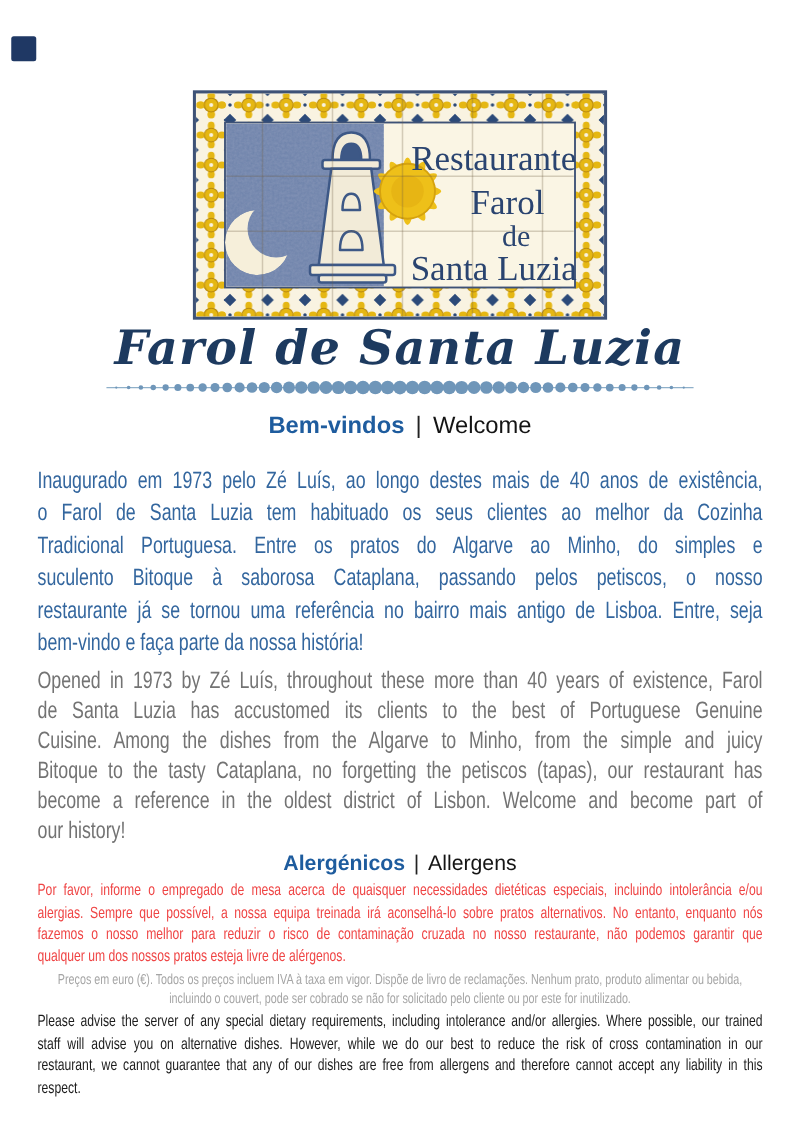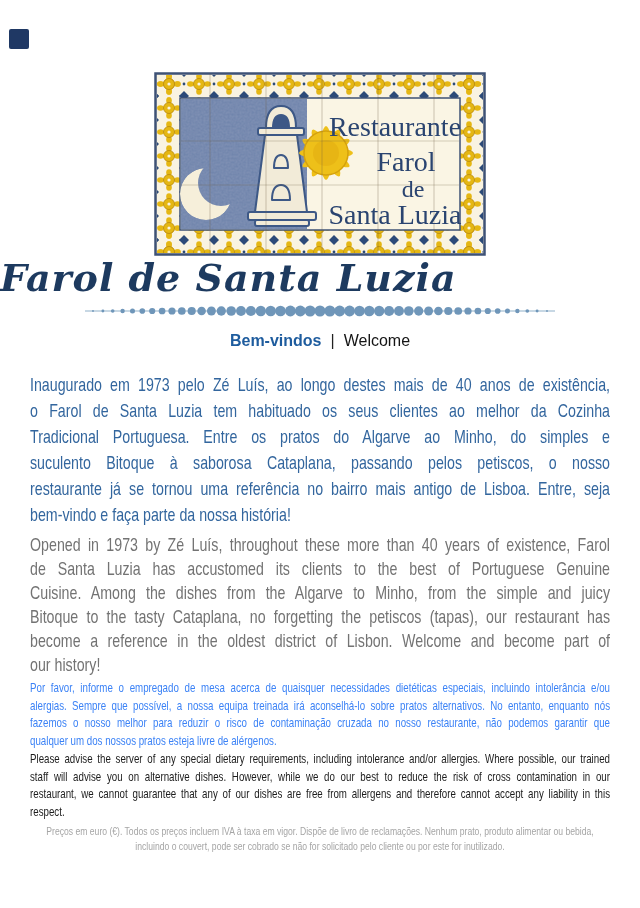--- a/index.html
+++ b/index.html
@@ -10,31 +10,31 @@
   }
   .page{position:relative;width:640px;height:908px;background:#fff;}
 
   .corner-square{position:absolute;left:9px;top:29px;width:20px;height:20px;
     background:#1f3864;border-radius:2px;}
 
   .tile-wrap{padding-top:72px;text-align:center;}
   .tile-wrap svg{display:block;margin:0 auto;}
 
   .script-title{
-    margin-top:2px;
+    margin-top:2px;text-align:center;
     font-family:"DejaVu Serif",serif;font-style:italic;font-weight:700;
     font-size:38px;line-height:40px;color:#1d3a5f;letter-spacing:1px;
   }
   .script-est{
     text-align:center;font-family:"DejaVu Serif",serif;font-style:italic;font-weight:700;
     font-size:25px;line-height:24px;color:#1d3a5f;letter-spacing:1px;
   }
   .divider-wrap{width:470px;margin:5px auto 0;}
 
-  .welcome-heading{margin-top:7px;text-align:center;font-size:16px;line-height:26px;}
+  .welcome-heading{margin-top:7px;text-align:center;font-size:19px;line-height:26px;}
   .welcome-heading .pt{color:#1e5c9e;font-weight:700;}
   .welcome-heading .sep{color:#222;font-weight:400;margin:0 9px;}
   .welcome-heading .en{color:#141414;font-weight:400;}
 
   .allergens-heading{margin-top:3px;text-align:center;font-size:17px;line-height:21px;}
   .allergens-heading .pt{color:#1e5c9e;font-weight:700;}
   .allergens-heading .sep{color:#222;font-weight:400;margin:0 7px;}
   .allergens-heading .en{color:#141414;font-weight:400;}
 
   .para{width:580px;margin:0 auto;}
@@ -42,21 +42,21 @@
     width:775px;transform:scaleX(0.7484);transform-origin:0 50%;
     text-align:justify;text-align-last:justify;white-space:nowrap;
   }
   .para .ln.last{text-align-last:left;}
 
   .intro-pt{margin-top:18px;color:#33669e;font-size:19px;}
   .intro-pt .ln{line-height:26px;}
   .intro-en{margin-top:5px;color:#737373;font-size:19px;}
   .intro-en .ln{line-height:24px;}
 
-  .small-pt{margin-top:2px;color:#3b82f6;font-size:13px;}
+  .small-pt{margin-top:2px;color:#ef4444;font-size:13px;}
   .small-pt .ln{line-height:17.5px;}
   .small-en{margin-top:1px;color:#1c1c1c;font-size:13px;}
   .small-en .ln{line-height:17.5px;}
 
   .footer{margin-top:4px;color:#a5a5a5;font-size:11.5px;}
   .footer .ln{line-height:15px;text-align:center;text-align-last:center;}
 </style>
 </head>
 <body>
 
@@ -232,33 +232,36 @@
 
   <div class="para intro-en">
     <div class="ln">Opened in 1973 by Zé Luís, throughout these more than 40 years of existence, Farol</div>
     <div class="ln">de Santa Luzia has accustomed its clients to the best of Portuguese Genuine</div>
     <div class="ln">Cuisine. Among the dishes from the Algarve to Minho, from the simple and juicy</div>
     <div class="ln">Bitoque to the tasty Cataplana, no forgetting the petiscos (tapas), our restaurant has</div>
     <div class="ln">become a reference in the oldest district of Lisbon. Welcome and become part of</div>
     <div class="ln last">our history!</div>
   </div>
 
+  <div class="allergens-heading">
+    <span class="pt">Alergénicos</span><span class="sep">|</span><span class="en">Allergens</span>
+  </div>
 
   <div class="para small-pt">
     <div class="ln">Por favor, informe o empregado de mesa acerca de quaisquer necessidades dietéticas especiais, incluindo intolerância e/ou</div>
     <div class="ln">alergias. Sempre que possível, a nossa equipa treinada irá aconselhá-lo sobre pratos alternativos. No entanto, enquanto nós</div>
     <div class="ln">fazemos o nosso melhor para reduzir o risco de contaminação cruzada no nosso restaurante, não podemos garantir que</div>
     <div class="ln last">qualquer um dos nossos pratos esteja livre de alérgenos.</div>
   </div>
 
+  <div class="para footer">
+    <div class="ln">Preços em euro (€). Todos os preços incluem IVA à taxa em vigor. Dispõe de livro de reclamações. Nenhum prato, produto alimentar ou bebida,</div>
+    <div class="ln">incluindo o couvert, pode ser cobrado se não for solicitado pelo cliente ou por este for inutilizado.</div>
+  </div>
+
   <div class="para small-en">
     <div class="ln">Please advise the server of any special dietary requirements, including intolerance and/or allergies. Where possible, our trained</div>
     <div class="ln">staff will advise you on alternative dishes. However, while we do our best to reduce the risk of cross contamination in our</div>
     <div class="ln">restaurant, we cannot guarantee that any of our dishes are free from allergens and therefore cannot accept any liability in this</div>
     <div class="ln last">respect.</div>
   </div>
 
-  <div class="para footer">
-    <div class="ln">Preços em euro (€). Todos os preços incluem IVA à taxa em vigor. Dispõe de livro de reclamações. Nenhum prato, produto alimentar ou bebida,</div>
-    <div class="ln">incluindo o couvert, pode ser cobrado se não for solicitado pelo cliente ou por este for inutilizado.</div>
-  </div>
-
 </div>
 
 </body></html>

